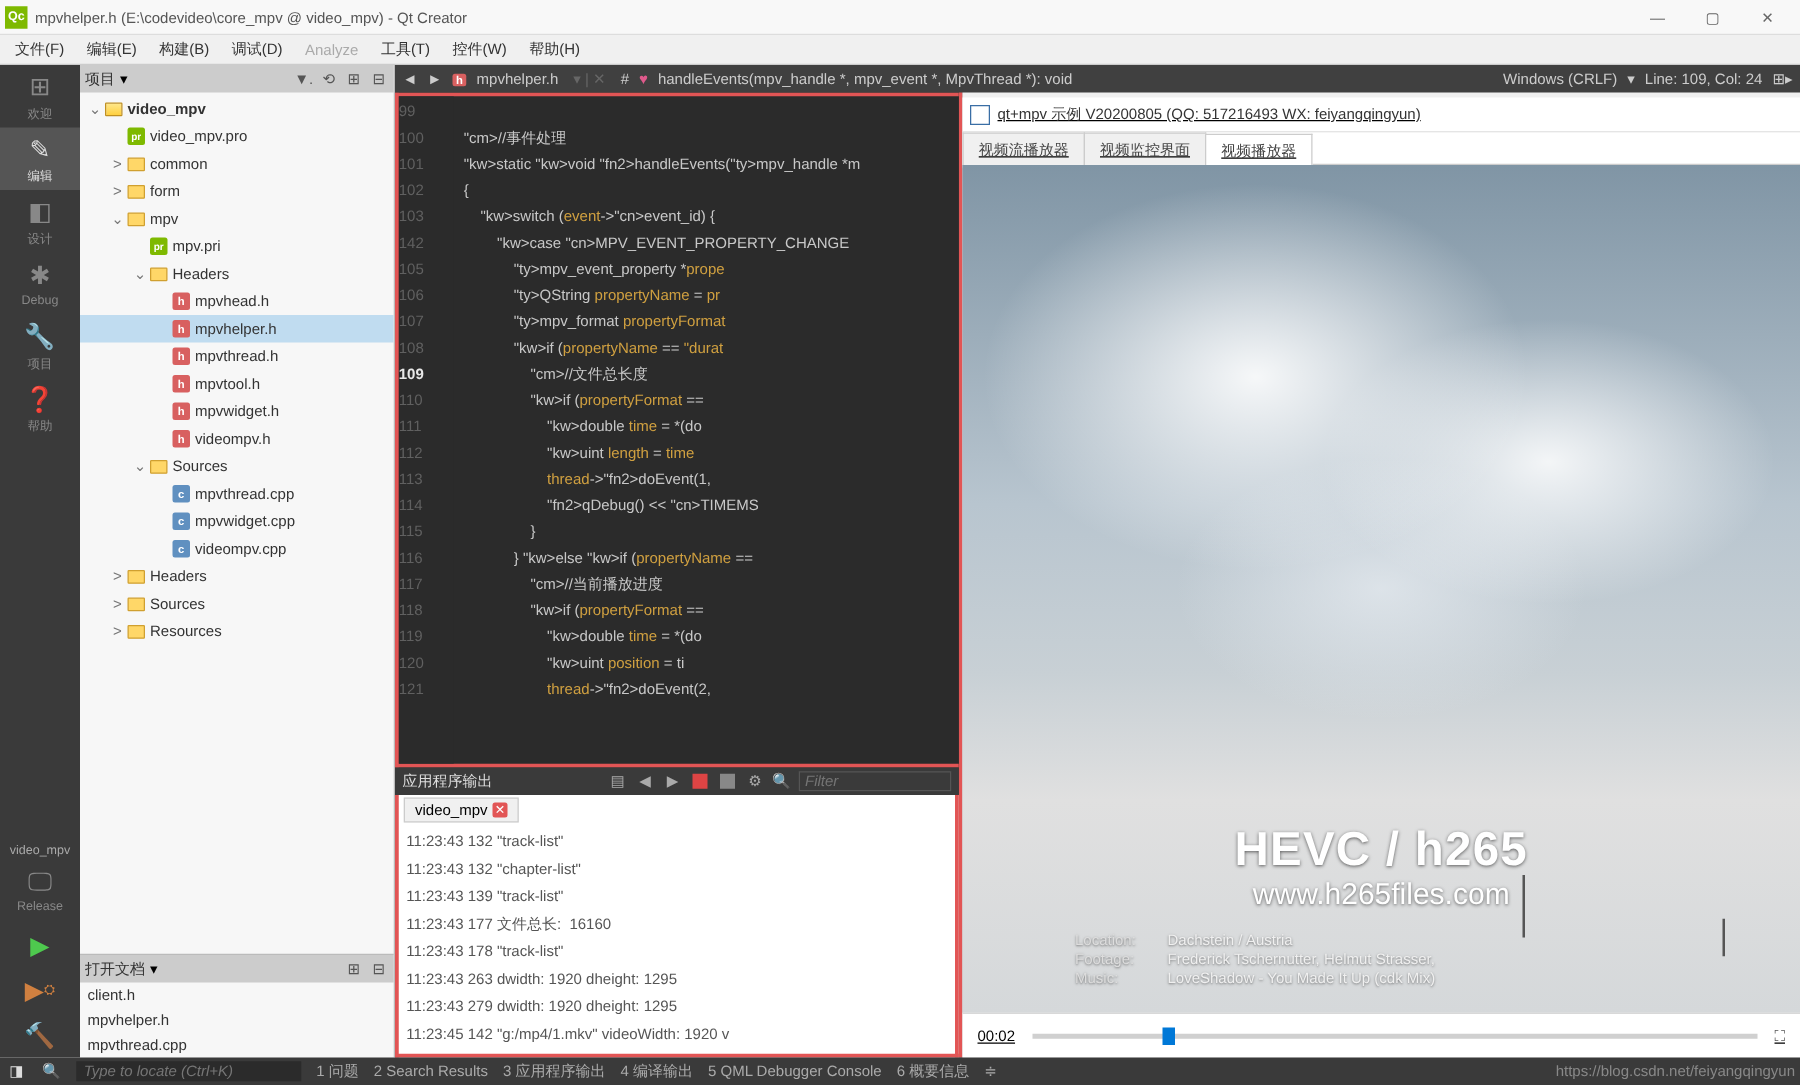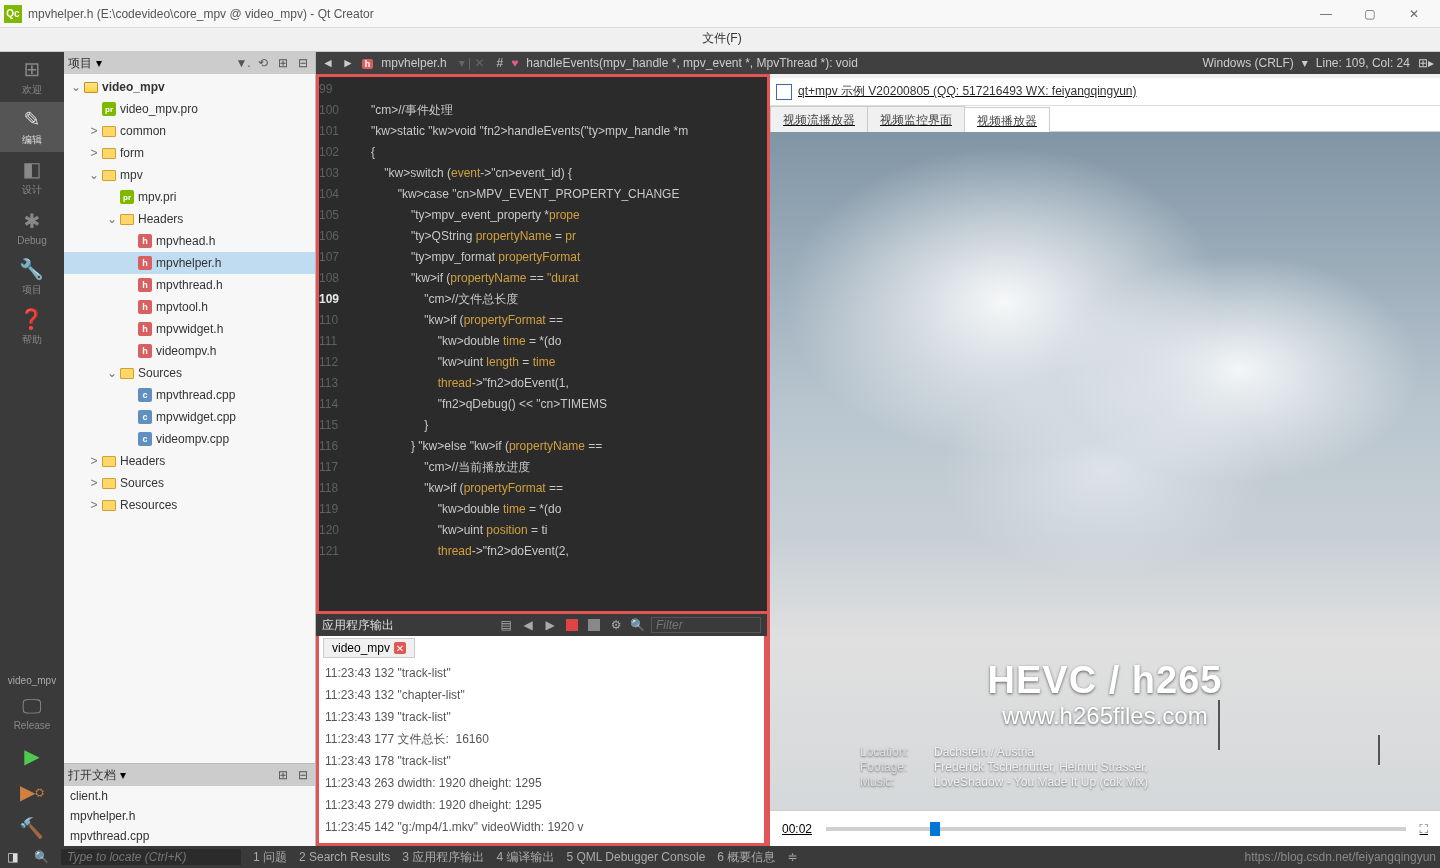--- a/index.html
+++ b/index.html
@@ -6,21 +6,21 @@
 body { width: 1440px; height: 868px; background: #f0f0f0; overflow: hidden; position: relative; }
 
 
 .titlebar { height: 28px; background: #f8f8f8; display: flex; align-items: center; padding: 4px 4px; border-bottom: 1px solid #ddd; }
 .titlebar .qc { background: #7eb900; color: #fff; width: 18px; height: 18px; display: flex; align-items: center; justify-content: center; font-weight: bold; margin-right: 6px; font-size: 10px; }
 .titlebar .title { flex: 1; color: #555; }
 .titlebar .wbtns { display: flex; gap: 0; }
 .titlebar .wbtn { width: 44px; height: 24px; display: flex; align-items: center; justify-content: center; color: #666; }
 
 
-.menubar { height: 24px; background: #f0f0f0; display: flex; align-items: center; padding-left: 4px; gap: 2px; border-bottom: 1px solid #ccc; flex-direction: column; }
+.menubar { height: 24px; background: #f0f0f0; display: flex; align-items: center; padding-left: 4px; gap: 2px; border-bottom: 1px solid #ccc; }
 .menubar .mi { padding: 2px 8px; color: #333; }
 .menubar .mi.dis { color: #aaa; }
 
 
 .main { display: flex; height: calc(868px - 28px - 24px - 22px); }
 
 
 .iconbar { width: 64px; background: #3a3a3a; display: flex; flex-direction: column; }
 .iconbar .ico { height: 50px; display: flex; flex-direction: column; align-items: center; justify-content: center; color: #888; gap: 2px; }
 .iconbar .ico.sel { background: #555; color: #ddd; }
@@ -62,21 +62,21 @@
 .gutter .cur { color: #e8e8e8; font-weight: bold; }
 .code { flex: 1; padding: 2px 0 0 8px; line-height: 21px; color: #c8c8c8; white-space: pre; overflow: hidden; }
 .code .str { color: #d0a040; }
 .code .pr { color: #d0a040; }
 
 .outbar { height: 22px; background: #3a3a3a; display: flex; align-items: center; padding: 0 6px; gap: 6px; color: #ddd; }
 .outbar .sp2 { flex: 1; }
 .outbar .tbtn { width: 16px; height: 16px; display: flex; align-items: center; justify-content: center; color: #aaa; }
 .outbar .red { width: 12px; height: 12px; background: #dd4444; }
 .outbar .grey { width: 12px; height: 12px; background: #888; }
-.outbar input { background: #3a3a3a; border: 1px solid #555; color: #ccc; padding: 1px 4px; width: 110px; font-style: italic; height: 16px; }
+.outbar input { background: #3a3a3a; border: 1px solid #555; color: #ccc; padding: 1px 4px; width: 122px; font-style: italic; height: 16px; }
 
 .output { height: 210px; background: #fff; border: 3px solid #e25555; border-top: none; overflow: hidden; font-family: "Consolas", monospace; font-size: 14px; }
 .output .tabrow { height: 24px; display: flex; align-items: center; padding: 2px 4px; }
 .output .tabrow .otab { padding: 2px 8px; background: #f0f0f0; border: 1px solid #ccc; display: flex; align-items: center; gap: 4px; }
 .output .tabrow .x { background: #e25555; color: #fff; width: 12px; height: 12px; display: flex; align-items: center; justify-content: center; font-size: 10px; border-radius: 2px; }
 .output .log { padding: 2px 6px; color: #555; line-height: 22px; white-space: pre; }
 
 
 .appwin { flex: 1; background: #f0f0f0; display: flex; flex-direction: column; text-decoration: underline; }
 .app-title { height: 28px; background: #fff; display: flex; align-items: center; padding: 0 6px; gap: 6px; border-bottom: 1px solid #ddd; margin-top: 26px; }
@@ -363,21 +363,21 @@
 
   <div class="center">
     <div style="height:22px"></div>
     <div class="editor">
       <div class="gutter" id="gutter">
           <div class="ln">99</div>
           <div class="ln">100</div>
           <div class="ln">101</div>
           <div class="ln">102</div>
           <div class="ln">103</div>
-          <div class="ln">104</div>
+          <div class="ln">142</div>
           <div class="ln">105</div>
           <div class="ln">106</div>
           <div class="ln">107</div>
           <div class="ln">108</div>
           <div class="ln cur">109</div>
           <div class="ln">110</div>
           <div class="ln">111</div>
           <div class="ln">112</div>
           <div class="ln">113</div>
           <div class="ln">114</div>

